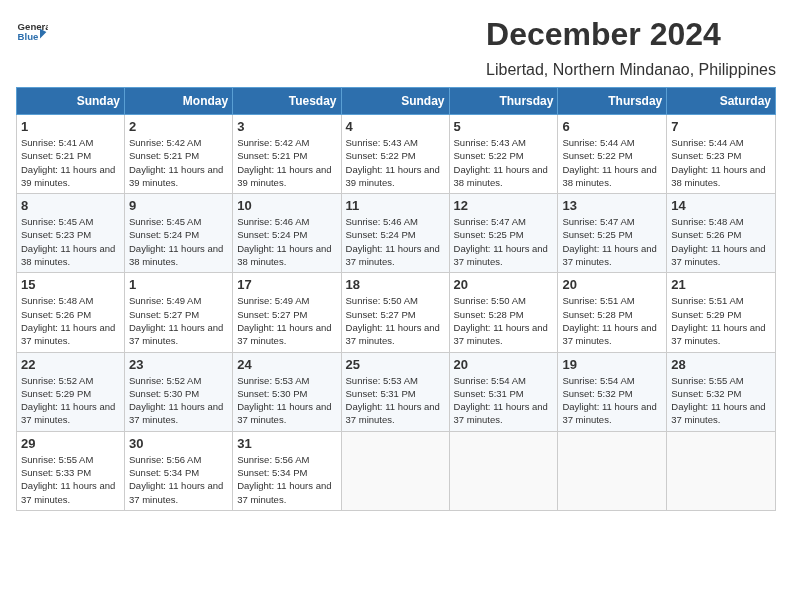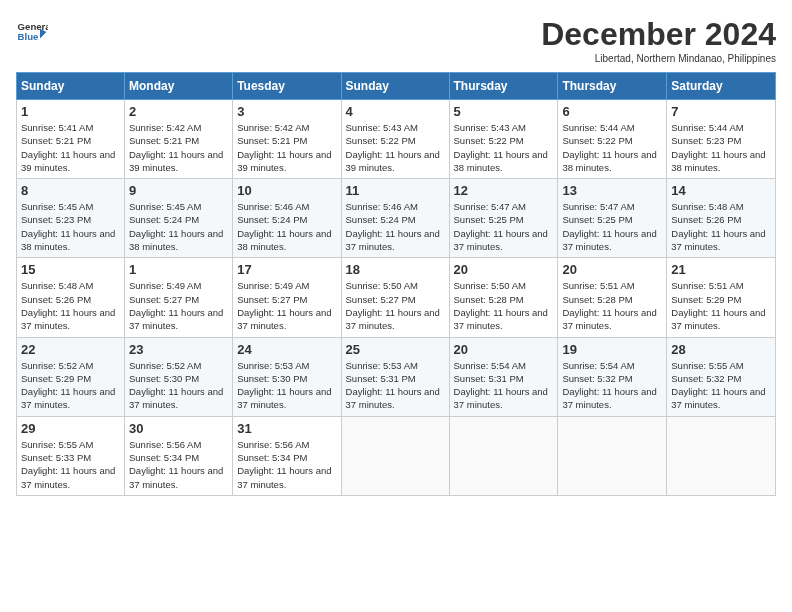--- a/index.html
+++ b/index.html
@@ -19,40 +19,40 @@
     .logo {
       display: flex;
       align-items: center;
       gap: 4px;
     }
     .logo-icon {
       width: 32px;
       height: 32px;
     }
     .title-area {
-      text-align: right;
     }
     .month-title {
       font-size: 32px;
       font-weight: bold;
       color: #333;
     }
     .location-title {
-      font-size: 10px;
+      font-size: 16px;
       color: #333;
+      margin-top: 8px;
     }
     .calendar {
       width: 100%;
       border-collapse: collapse;
       font-size: 10.5px;
     }
     .calendar th {
       background-color: #2d6fad;
       color: #fff;
-      text-align: left;
+      text-align: right;
       padding: 6px 4px;
       font-size: 12px;
       border: 1px solid #5a9fd4;
     }
     .calendar td {
       border: 1px solid #ccc;
       vertical-align: top;
       padding: 4px;
       width: 113px;
       min-height: 80px;

